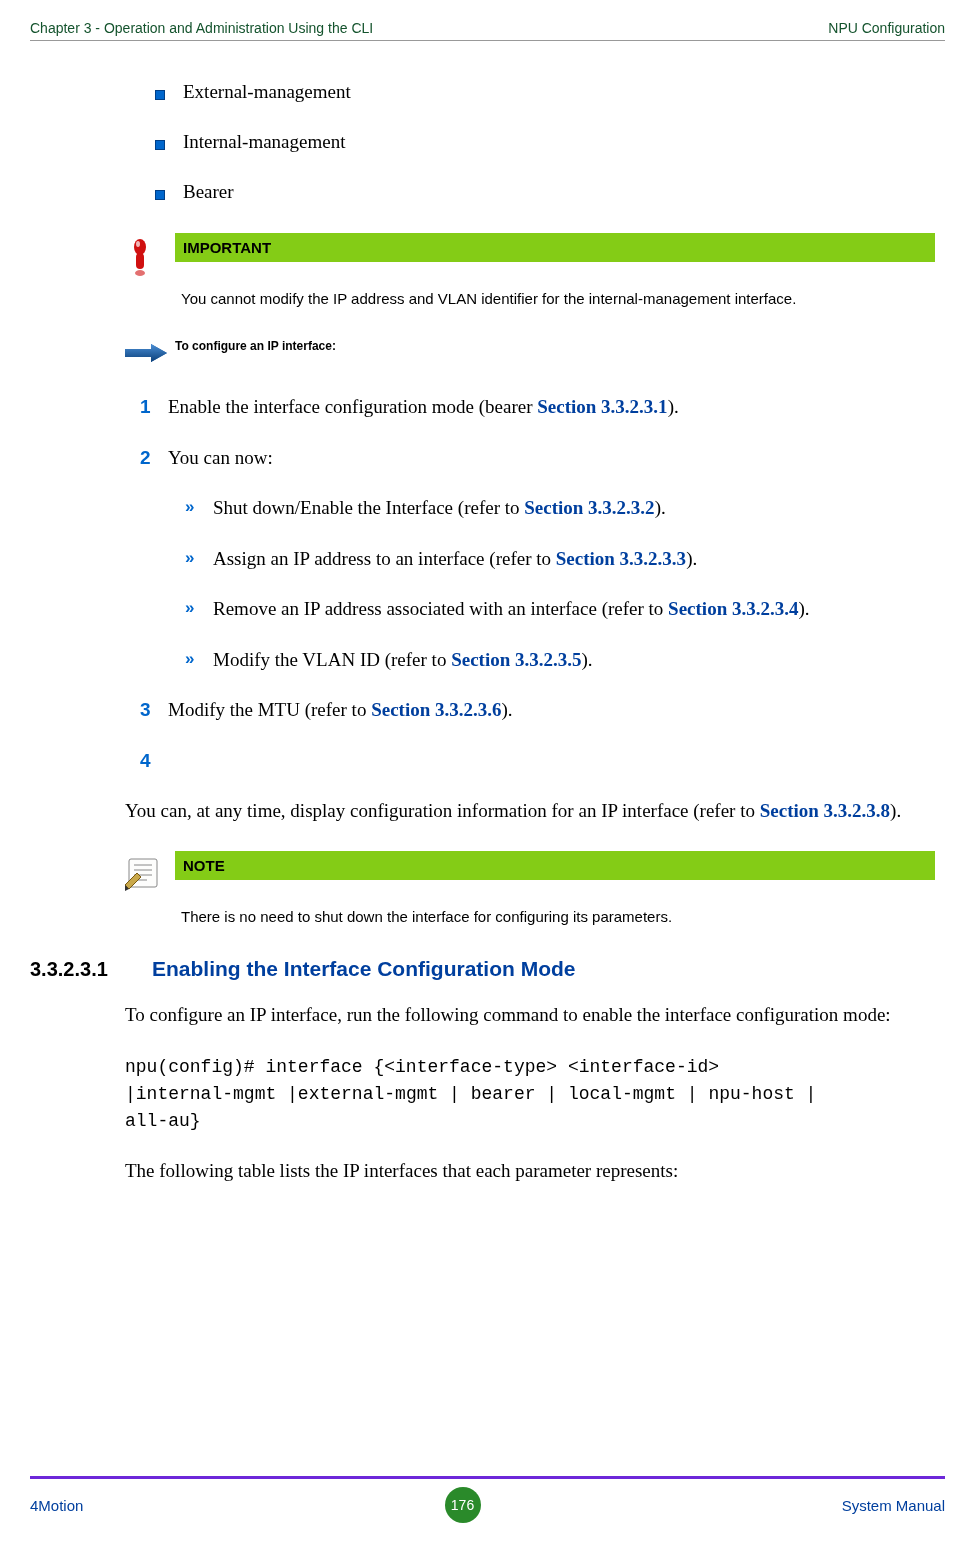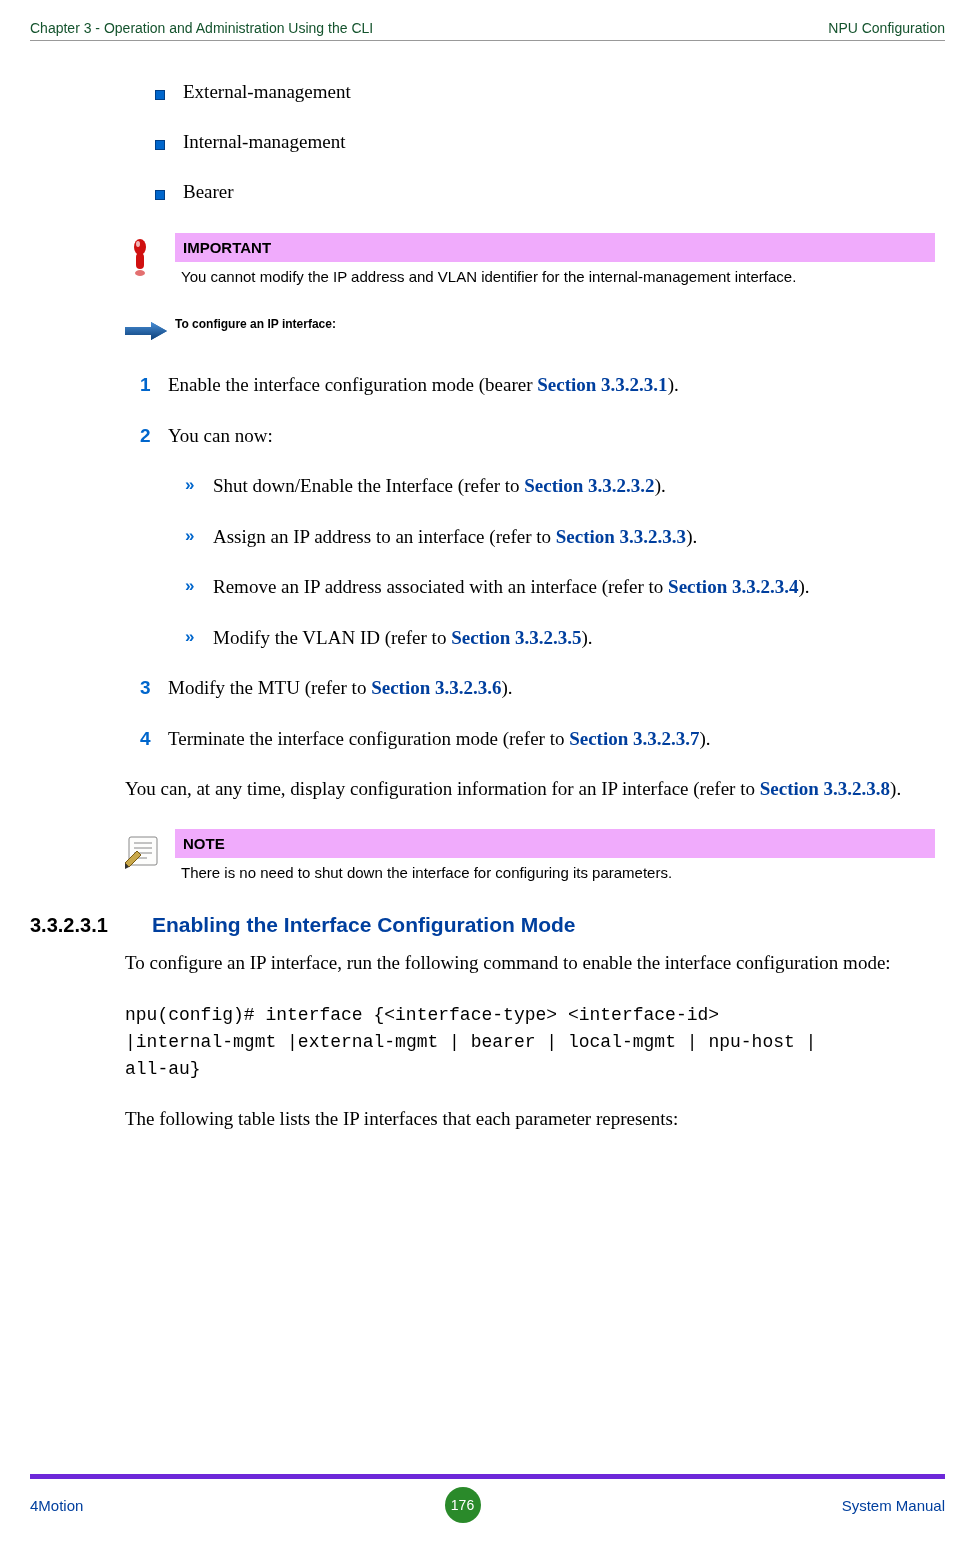--- a/index.html
+++ b/index.html
@@ -47,31 +47,31 @@
     margin-bottom: 30px;
   }
   .important-icon, .note-icon, .arrow-icon {
     width: 50px;
     flex-shrink: 0;
     padding-top: 4px;
   }
   .important-icon svg, .note-icon svg, .arrow-icon svg { display: block; }
   .callout-body { flex: 1; }
   .callout-header {
-    background: #f0abfc;
+    background: #84cc16;
     font-family: Arial, Helvetica, sans-serif;
     font-weight: bold;
     font-size: 15px;
     padding: 6px 8px;
     color: #000;
   }
   .callout-text {
     font-family: Arial, Helvetica, sans-serif;
     font-size: 15px;
-    padding: 4px 6px 0 6px;
+    padding: 26px 6px 0 6px;
     line-height: 1.4;
   }
   .instruct-row {
     display: flex;
     margin-bottom: 30px;
   }
   .instruct-text {
     font-family: Arial, Helvetica, sans-serif;
     font-weight: bold;
     font-size: 12px;
@@ -107,21 +107,21 @@
   }
   .link { color: #003f9e; font-weight: bold; }
   .para {
     font-size: 19px;
     line-height: 1.5;
     margin-bottom: 25px;
   }
   .section-row {
     display: flex;
     margin-top: 10px;
-    margin-bottom: 12px;
+    margin-bottom: 20px;
     align-items: flex-end;
   }
   .section-num {
     font-family: Arial, Helvetica, sans-serif;
     font-weight: bold;
     font-size: 20px;
     color: #000;
     width: 122px;
     margin-left: -95px;
     padding-left: 0;
@@ -141,21 +141,21 @@
   .code-block .b { font-weight: normal; }
   .footer {
     position: absolute;
     left: 30px; right: 30px; bottom: 22px;
     display: flex;
     justify-content: space-between;
     align-items: center;
     font-family: Arial, Helvetica, sans-serif;
     font-size: 15px;
     color: #003f9e;
-    border-top: 5px solid #6d28d9;
+    border-top: 3px solid #6d28d9;
     padding-top: 8px;
   }
   .page-badge {
     background: #2a8a2a;
     color: #fff;
     border-radius: 50%;
     width: 36px; height: 36px;
     display: flex;
     align-items: center;
     justify-content: center;
@@ -248,21 +248,20 @@
     </div>
   </div>
 
   <div class="num-list">
     <div class="num-item">
       <span class="num">3</span>
       <span><span>Modify the MTU (refer to </span><span class="link">Section 3.3.2.3.6</span><span>).</span></span>
     </div>
     <div class="num-item">
       <span class="num">4</span>
-      <span><span>Terminate the interface configuration mode (refer to </span><span class="link">Section 3.3.2.3.7</span><span>).</span></span>
     </div>
   </div>
 
   <div class="para">
     <span>You can, at any time, display configuration information for an IP interface (refer to </span><span class="link">Section 3.3.2.3.8</span><span>).</span>
   </div>
 
   <div class="note-block">
     <div class="note-icon">
       <svg width="38" height="36" viewBox="0 0 38 36">

